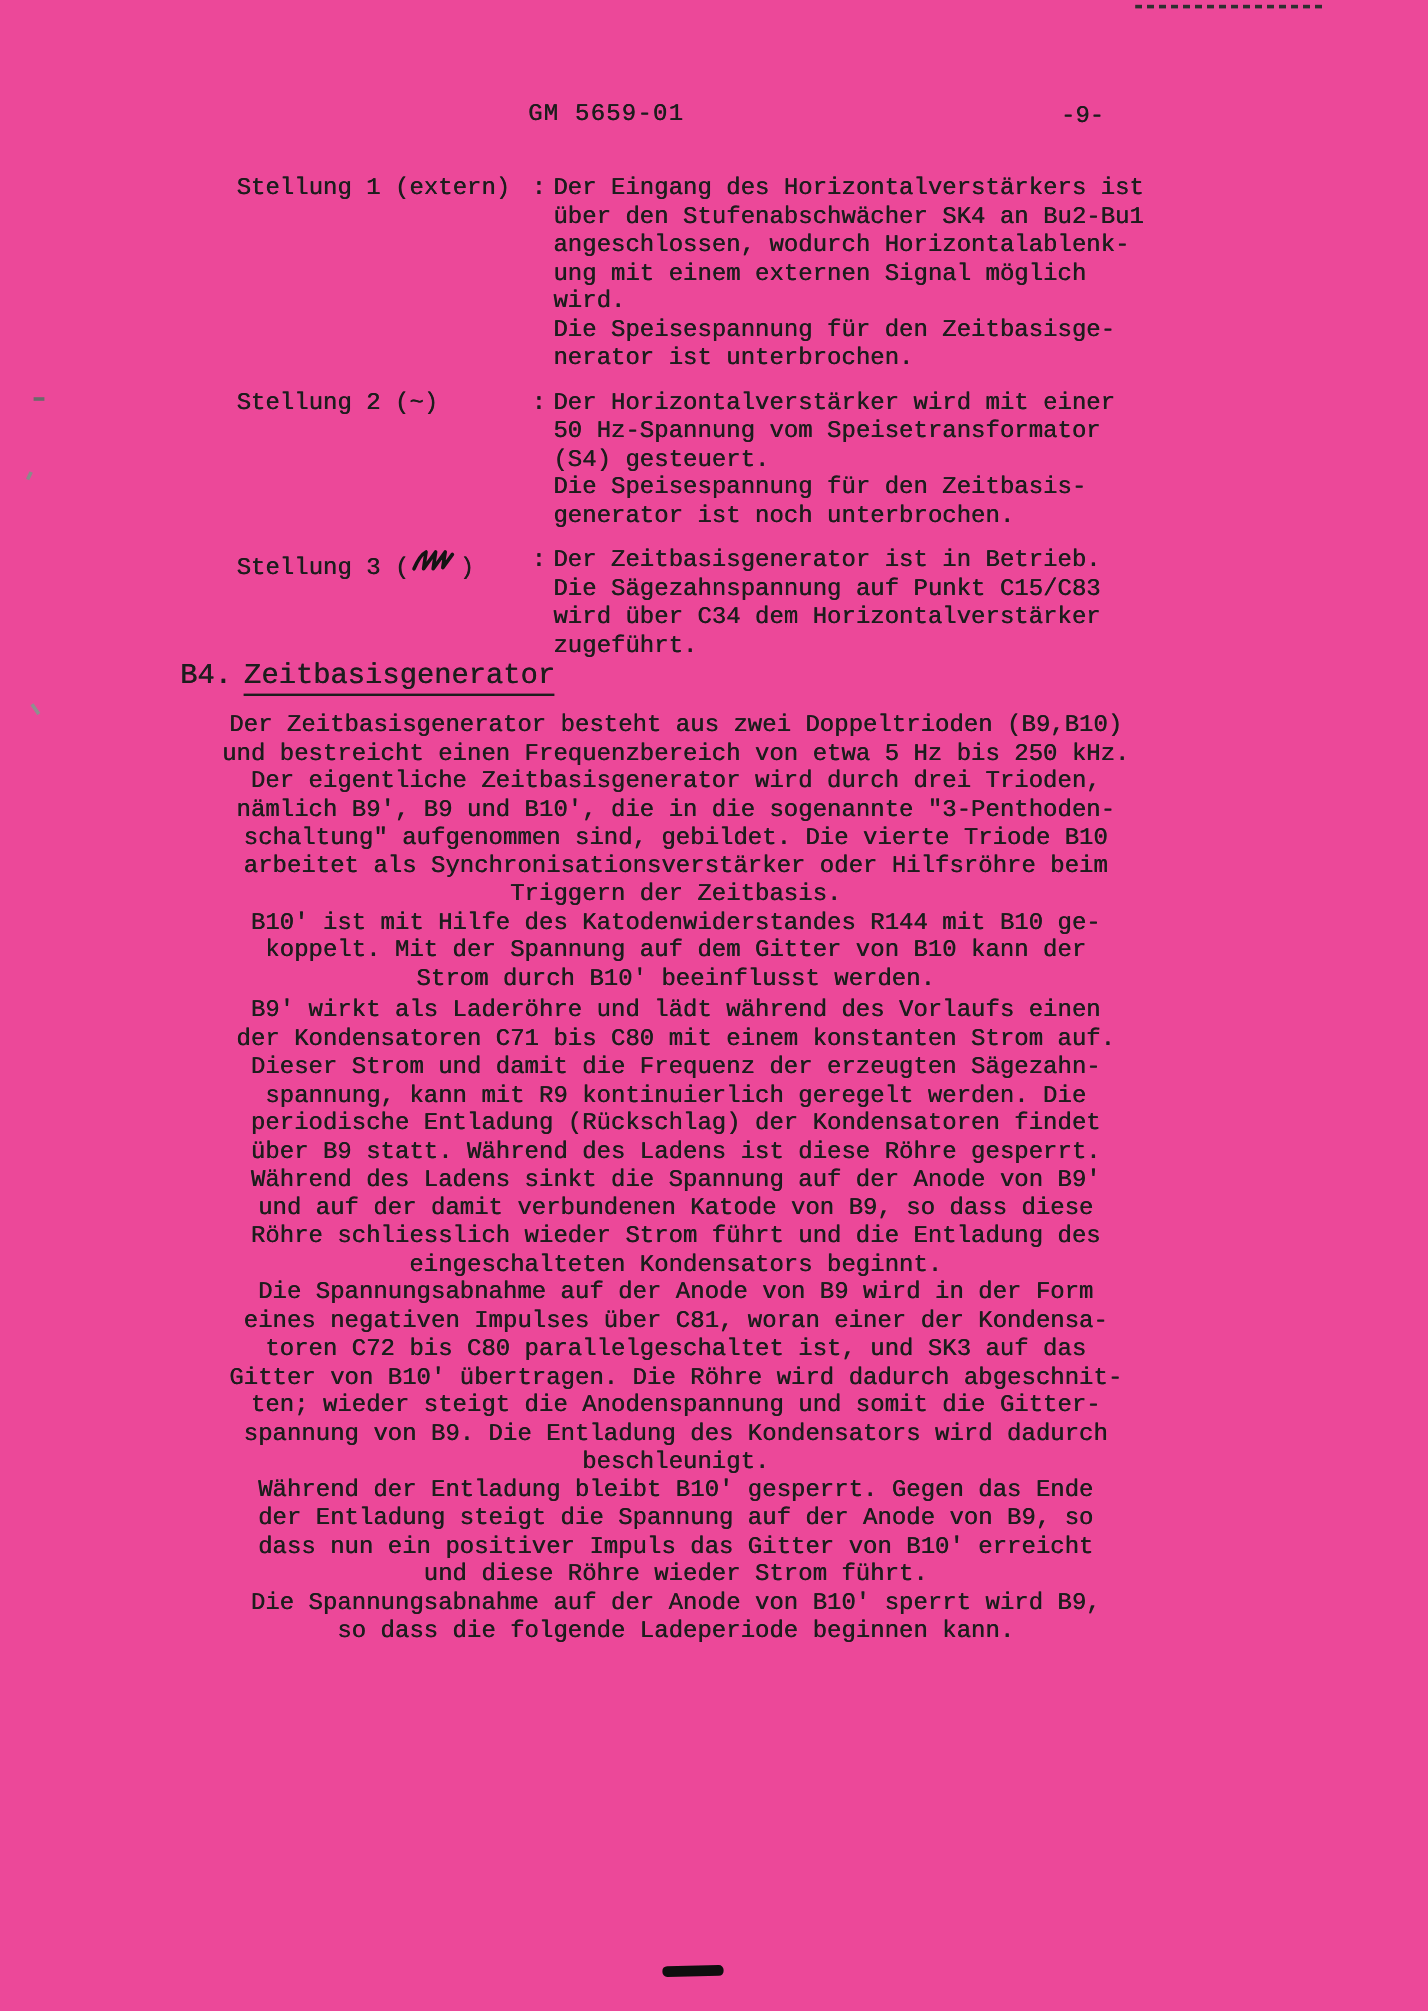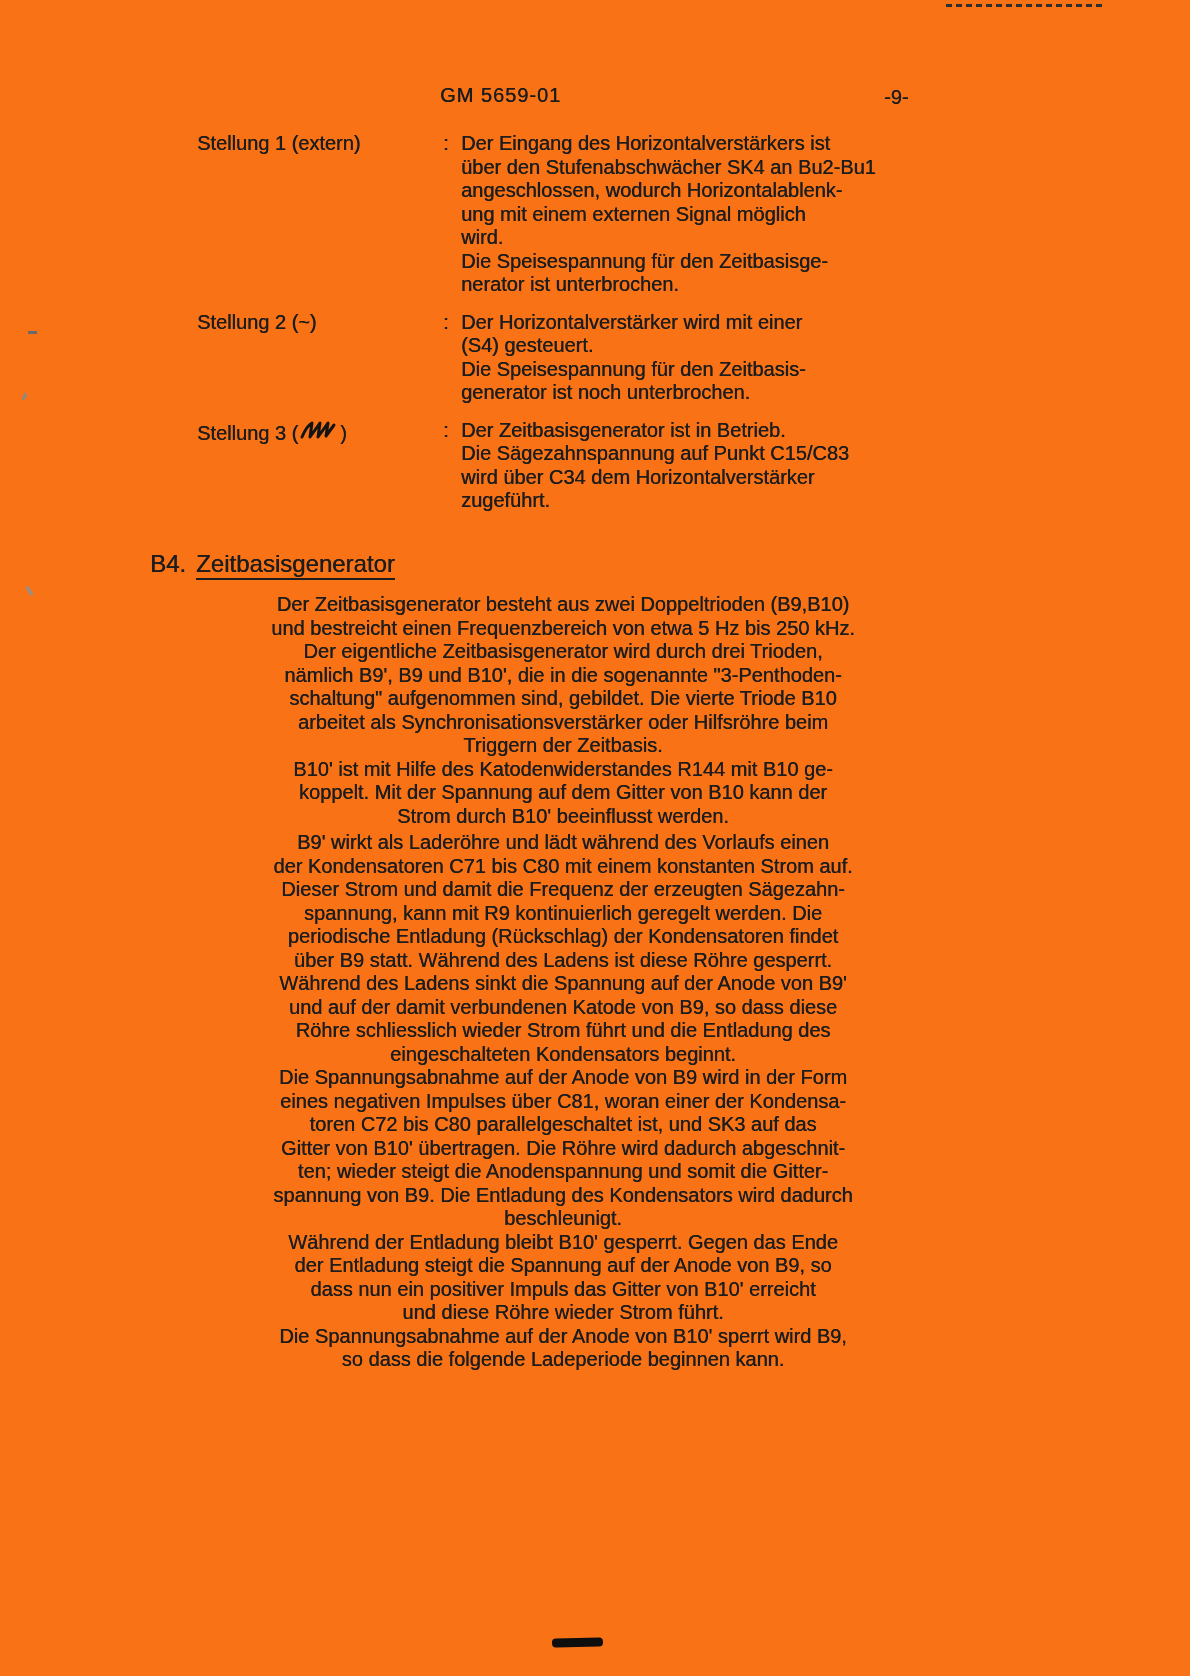--- a/index.html
+++ b/index.html
@@ -1,30 +1,30 @@
 <!DOCTYPE html>
 <html><head>
 <meta charset="utf-8">
 <style>
   * { margin:0; padding:0; box-sizing:border-box; }
   html,body { background:#d9d9d9; }
   .page {
     position:relative;
     width:1190px; height:1676px;
     margin:0 auto;
-    background:#f97316;
-    font-family:Liberation Sans, sans-serif;
+    background:#ec4899;
+    font-family:Liberation Mono, monospace;
     color:#1d1d1d;
     overflow:hidden;
     text-shadow:0.4px 0 0 currentColor;
   }
   .hdr-doc { position:absolute; top:84px; left:440px; font-size:20px; letter-spacing:1px; }
   .hdr-page { position:absolute; top:86px; left:884px; font-size:20px; }
 
-  .stellung-list { position:absolute; top:132px; left:197px; width:770px; font-size:20px; line-height:23.5px; }
+  .stellung-list { position:absolute; top:146px; left:197px; width:770px; font-size:20px; line-height:23.5px; }
   .stellung-item { display:flex; align-items:flex-start; }
   .stellung-item + .stellung-item { margin-top:14px; }
   .st-label { width:246px; flex:0 0 246px; white-space:pre; }
   .st-colon { width:18px; flex:0 0 18px; }
   .st-lines { flex:1 1 auto; }
   .line { white-space:pre; }
 
   .section-heading { position:absolute; top:552px; left:150px; font-size:24px; line-height:24px; display:flex; }
   .section-number { margin-right:10px; }
   .section-title { border-bottom:2px solid #1d1d1d; padding-bottom:2px; }
@@ -78,20 +78,21 @@
           <div class="line">nerator ist unterbrochen.</div>
         </div>
     </div>
 
     <div class="stellung-item">
       <span class="st-label">Stellung 2 (~)</span>
       <span class="st-colon">:</span>
       <div class="st-lines">
 
       <div class="line">Der Horizontalverstärker wird mit einer</div>
+          <div class="line">50 Hz-Spannung vom Speisetransformator</div>
           <div class="line">(S4) gesteuert.</div>
           <div class="line">Die Speisespannung für den Zeitbasis-</div>
           <div class="line">generator ist noch unterbrochen.</div>
         </div>
     </div>
 
     <div class="stellung-item">
       <span class="st-label"><span>Stellung 3 (</span><span class="sawtooth"><svg width="40" height="22" viewBox="0 0 40 22">
               <path d="M3 18 C6 11, 9 6, 13 4 L11 18 L21 4 L19 18 L29 4 L27 17 L35 6" fill="none" stroke="#141414" stroke-width="3" stroke-linecap="round" stroke-linejoin="round"></path>
             </svg></span><span>)</span></span>

